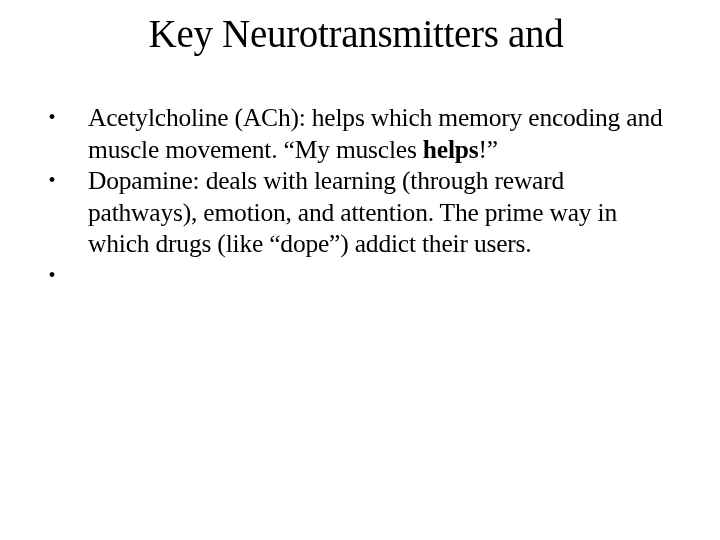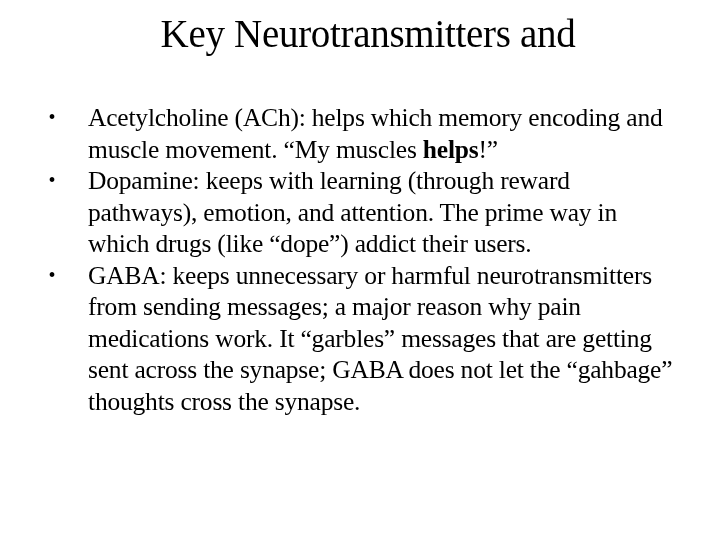--- a/index.html
+++ b/index.html
@@ -17,21 +17,21 @@
     }
     .slide {
       position: absolute;
       left: 0; top: 0;
       width: 720px;
       height: 540px;
       background: #ffffff;
     }
     .title {
       position: absolute;
-      left: 68px;
+      left: 56px;
       top: 12px;
       width: 600px;
       text-align: center;
       font-size: 39px;
       line-height: 44px;
       font-weight: normal;
       margin: 0;
       letter-spacing: -0.3px;
     }
     .bullets {
@@ -68,20 +68,19 @@
     <span>Key Neurotransmitters and</span><br>
   </h1>
 
   <ul class="bullets">
     <li class="bullet">
       <span class="bullet-dot">•</span>
       <span>Acetylcholine (ACh):  helps which memory encoding and muscle movement.  “My muscles </span><span class="bold">helps</span><span>!”</span>
     </li>
     <li class="bullet">
       <span class="bullet-dot">•</span>
-      <span>Dopamine:  keeps with learning (through reward pathways), emotion, and attention.  The prime way in which drugs (like “dope”) addict their users.</span>
+      <span>Dopamine:  deals with learning (through reward pathways), emotion, and attention.  The prime way in which drugs (like “dope”) addict their users.</span>
     </li>
     <li class="bullet">
       <span class="bullet-dot">•</span>
-      <span>GABA:  keeps unnecessary or harmful neurotransmitters from sending messages; a major reason why pain medications work.  It “garbles” messages that are getting sent across the synapse; GABA does not let the “gahbage” thoughts cross the synapse.</span>
     </li>
   </ul>
 </div>
 
 </body></html>

